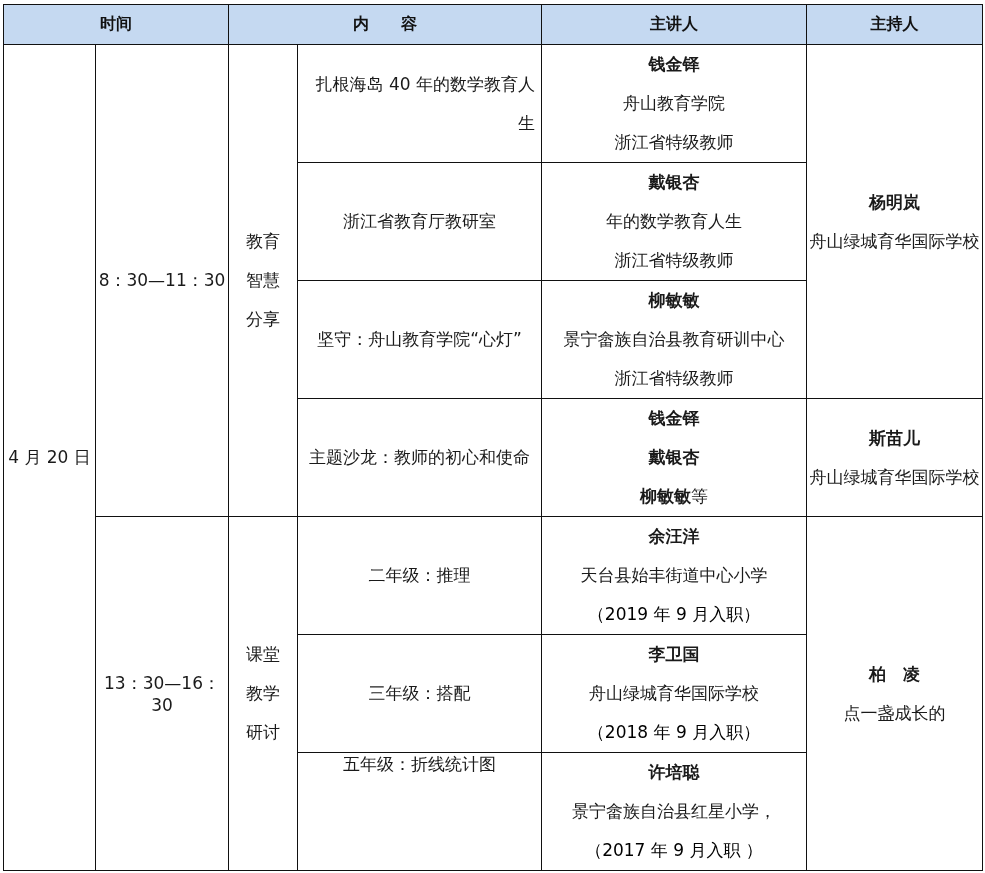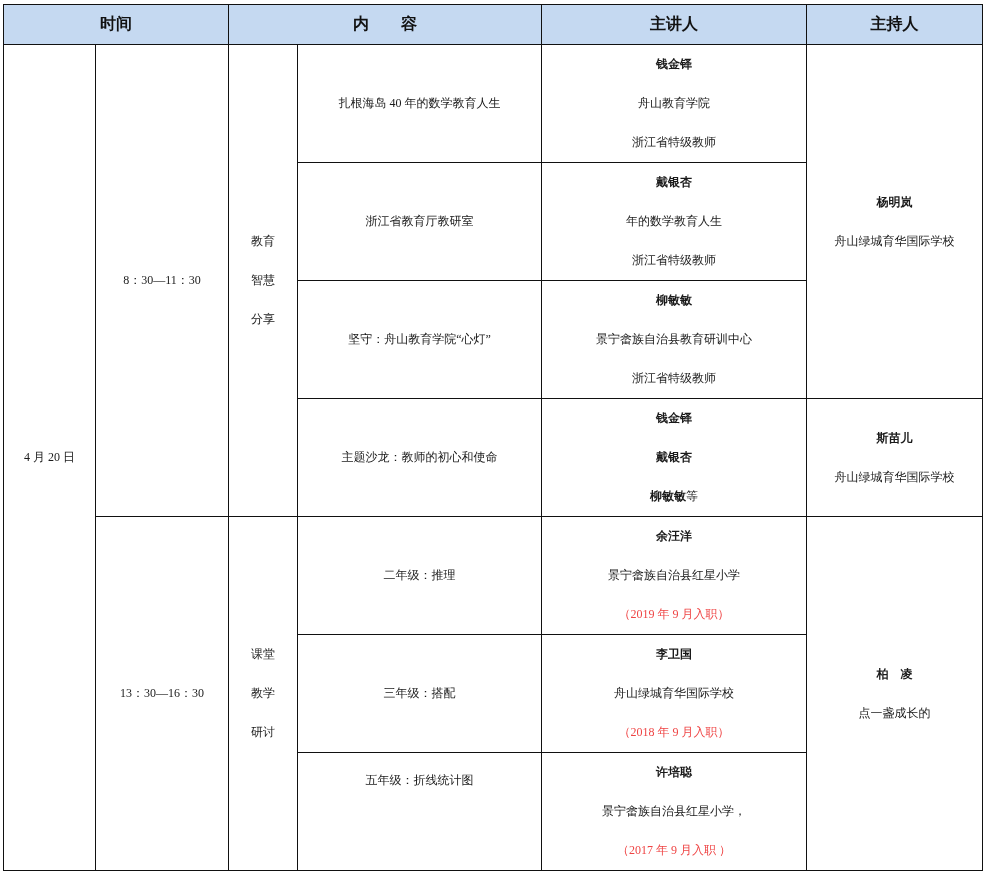--- a/index.html
+++ b/index.html
@@ -1,25 +1,25 @@
 <!DOCTYPE html>
 <html><head>
 <meta charset="utf-8">
 <style>
   html, body { margin:0; padding:0; background:#ffffff; }
   body { width:985px; height:873px; position:relative; overflow:hidden;
          font-family:"DejaVu Sans","Liberation Sans",sans-serif; color:#1a1a1a; }
   table.schedule { position:absolute; left:3px; top:4px; border-collapse:collapse; table-layout:fixed; }
-  table.schedule td, table.schedule th { border:1.5px solid #111; padding:0; text-align:center; vertical-align:middle;font-family:Liberation Serif, serif; }
+  table.schedule td, table.schedule th { border:1.5px solid #111; padding:0; text-align:center; vertical-align:middle; }
   th { background:#c5d9f1; height:39px; font-size:16px; font-weight:bold; color:#111; }
-  td { font-size:12px;margin-top:25px; }
+  td { font-size:17px;margin-top:25px; }
   .line { display:block; line-height:39px; height:39px; white-space:nowrap; }
   .bold { font-weight:bold; }
-  .red { color:#ef4444; }
-  .wrap { white-space:normal; line-height:39px; padding:0 6px; }
+  .red { color:#000000; }
+  .wrap { white-space:normal; line-height:39px; padding:0 6px;text-align:right; }
   .left { text-align:left; padding-left:8px; }
   .content-cell { padding:0 4px; }
 </style>
 </head>
 <body>
 
 <table class="schedule">
   <colgroup>
     <col style="width:92px">
     <col style="width:133px">
@@ -91,38 +91,38 @@
     <tr style="height:118px">
       <td rowspan="3">13：30—16：30</td>
       <td rowspan="3">
         <span class="line">课堂</span>
         <span class="line">教学</span>
         <span class="line">研讨</span>
       </td>
       <td class="content-cell">二年级：推理</td>
       <td>
         <span class="line bold">余汪洋</span>
-        <span class="line">景宁畲族自治县红星小学</span>
+        <span class="line">天台县始丰街道中心小学</span>
         <span class="line red">（2019 年 9 月入职）</span>
       </td>
       <td rowspan="3">
         <span class="line bold">柏　凌</span>
         <span class="line">点一盏成长的</span>
       </td>
     </tr>
     <tr style="height:118px">
       <td class="content-cell">三年级：搭配</td>
       <td>
         <span class="line bold">李卫国</span>
         <span class="line">舟山绿城育华国际学校</span>
         <span class="line red">（2018 年 9 月入职）</span>
       </td>
     </tr>
     <tr style="height:118px">
-      <td class="content-cell" style="vertical-align:top; padding-top:19px">五年级：折线统计图</td>
+      <td class="content-cell" style="vertical-align:top; ">五年级：折线统计图</td>
       <td>
         <span class="line bold">许培聪</span>
         <span class="line">景宁畲族自治县红星小学，</span>
         <span class="line red">（2017 年 9 月入职 ）</span>
       </td>
     </tr>
   </tbody>
 </table>
 
 </body></html>

